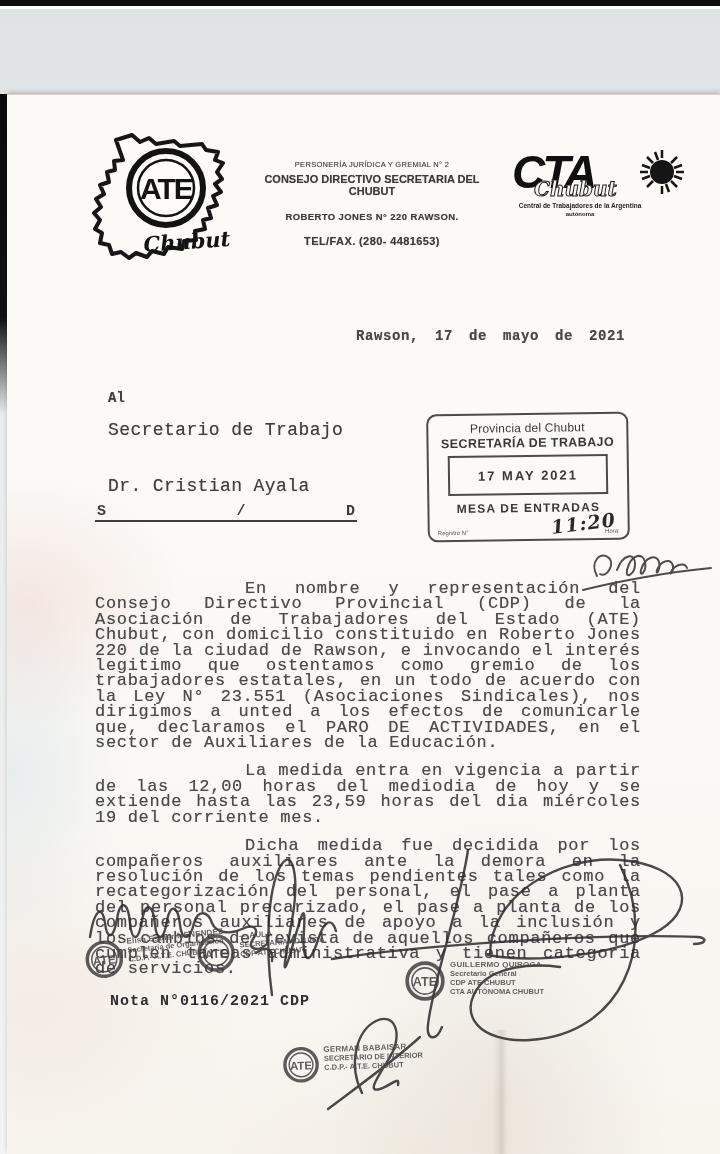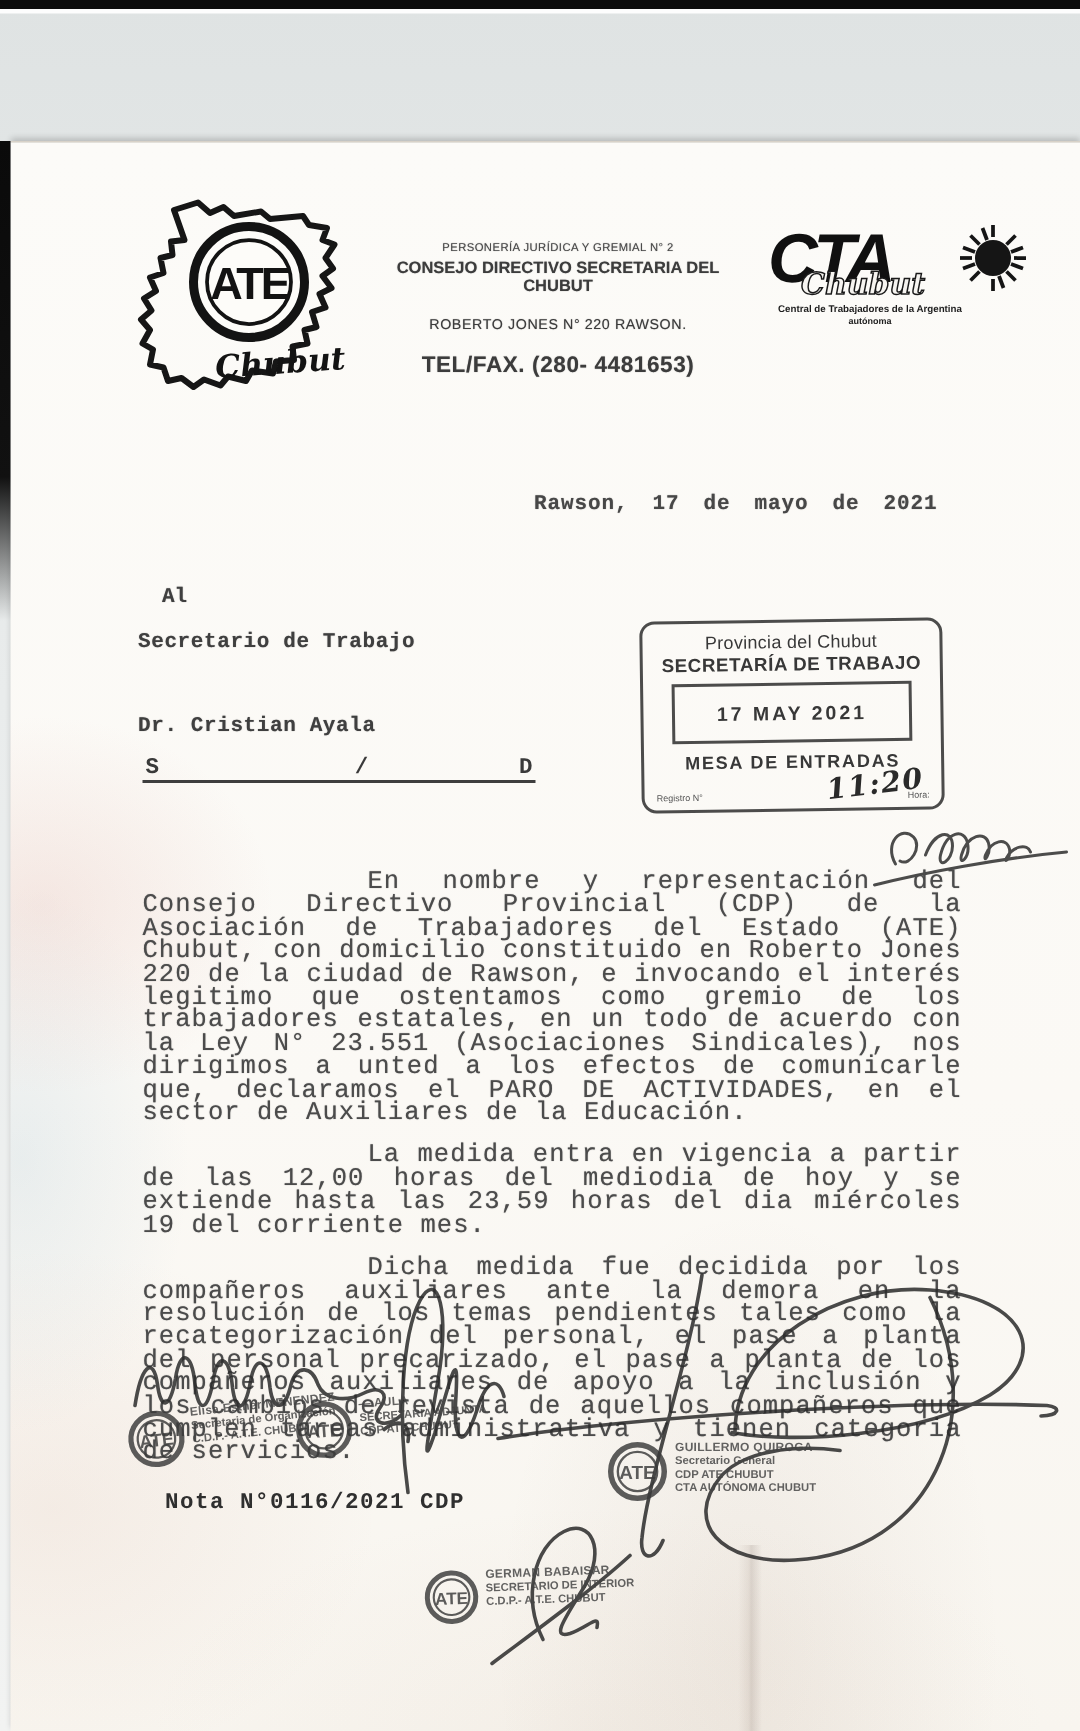--- a/index.html
+++ b/index.html
@@ -33,28 +33,28 @@
   }
   .ink{color:#3c3c3c;text-shadow:0 0 .7px rgba(60,60,60,.55);}
   .tw{font-family:"Liberation Mono",monospace;}
 
   
   #ate-logo{position:absolute;left:86px;top:130px;width:156px;height:136px;}
   #lh-text{position:absolute;left:246px;top:146px;width:252px;text-align:center;color:#2c2c2c;}
   .lh-name{font-size:12px;font-weight:bold;letter-spacing:.2px;}
   .lh-pers{font-size:7.5px;margin-top:14px;letter-spacing:.3px;color:#4a4a4a;}
   .lh-cons{font-size:11px;font-weight:bold;margin-top:4px;}
-  .lh-addr{font-size:9.5px;font-weight:normal;margin-top:14px;letter-spacing:.4px;}
-  .lh-tel{font-size:15px;font-weight:bold;margin-top:13px;letter-spacing:.4px;text-align:center;}
+  .lh-addr{font-size:9.5px;font-weight:bold;margin-top:14px;letter-spacing:.4px;}
+  .lh-tel{font-size:11px;font-weight:bold;margin-top:13px;letter-spacing:.4px;text-align:center;}
   #cta-logo{position:absolute;left:510px;top:144px;width:205px;height:78px;}
 
   
   #date-line{position:absolute;left:356px;top:328px;font-size:14px;font-weight:bold;color:#474747;word-spacing:7px;letter-spacing:.6px;}
   #addr-al{position:absolute;left:108px;top:390px;font-size:14px;font-weight:bold;color:#3f3f3f;}
-  .addr-line{position:absolute;left:92px;font-size:14px;font-weight:bold;color:#3f3f3f;letter-spacing:.4px;}
+  .addr-line{position:absolute;left:108px;font-size:18px;font-weight:normal;color:#3f3f3f;letter-spacing:.4px;}
   #addr-1{top:420px;} #addr-2{top:448px;} #addr-3{top:476px;}
   #sd-line{position:absolute;left:95px;top:500px;width:262px;height:22px;border-bottom:2px solid #3e3e3e;font-size:15px;font-weight:bold;color:#3a3a3a;}
   #sd-line .s{position:absolute;left:2px;bottom:0;}
   #sd-line .slash{position:absolute;left:54%;bottom:0;}
   #sd-line .d{position:absolute;right:2px;bottom:0;}
 
   #body-text{position:absolute;left:95px;top:581px;width:546px;font-size:17px;line-height:15.4px;color:#4b4b4b;letter-spacing:.7px;text-align:justify;}
   #body-text p{margin:0 0 13px 0;text-indent:150px;}
 
   #nota-line{position:absolute;left:110px;top:993px;font-size:15px;font-weight:bold;color:#2f2f2f;letter-spacing:1px;}

